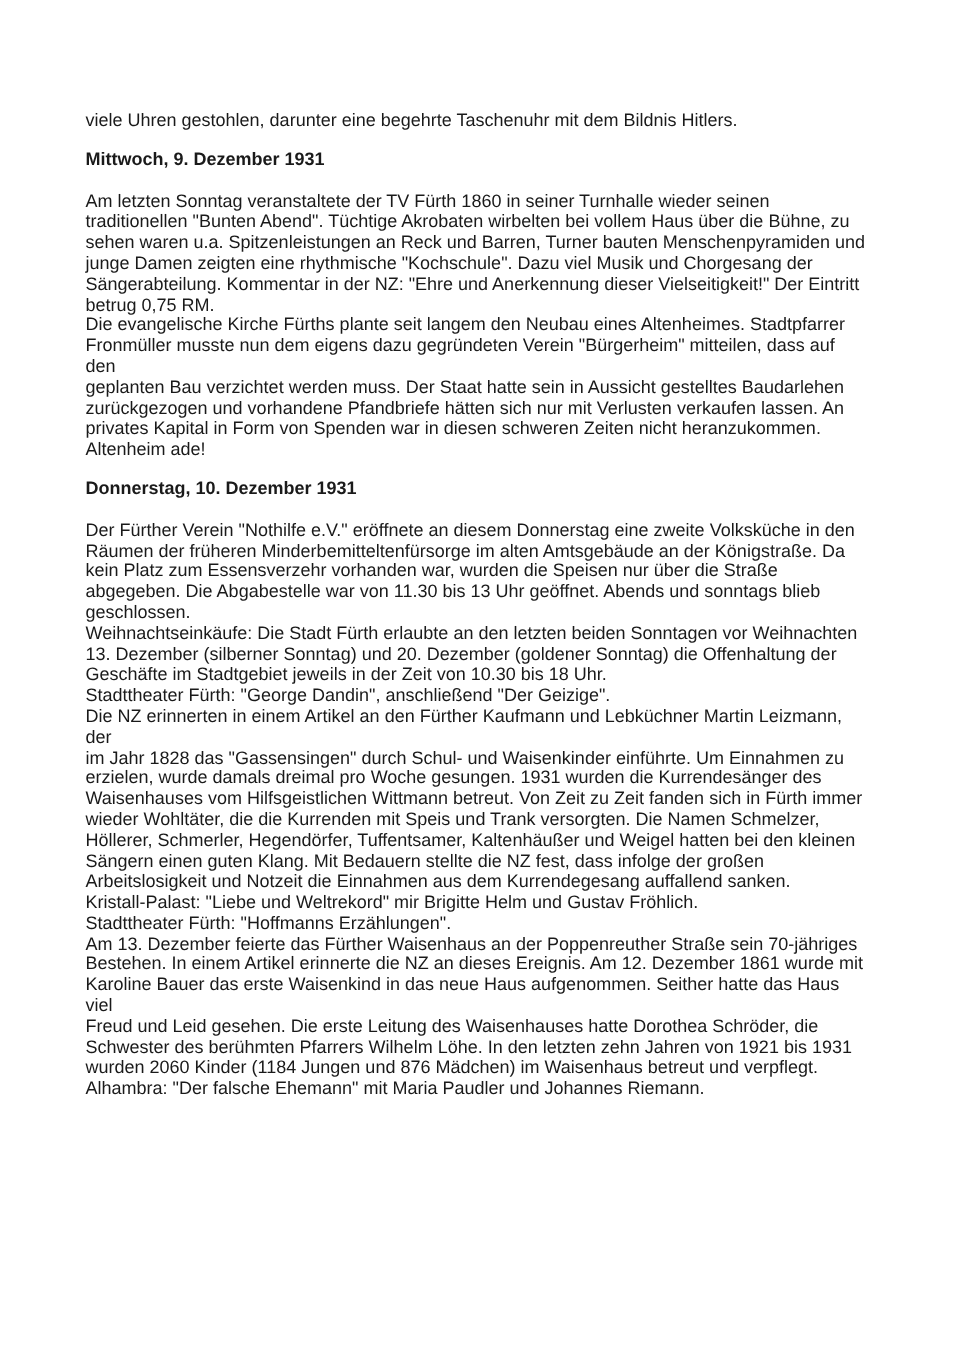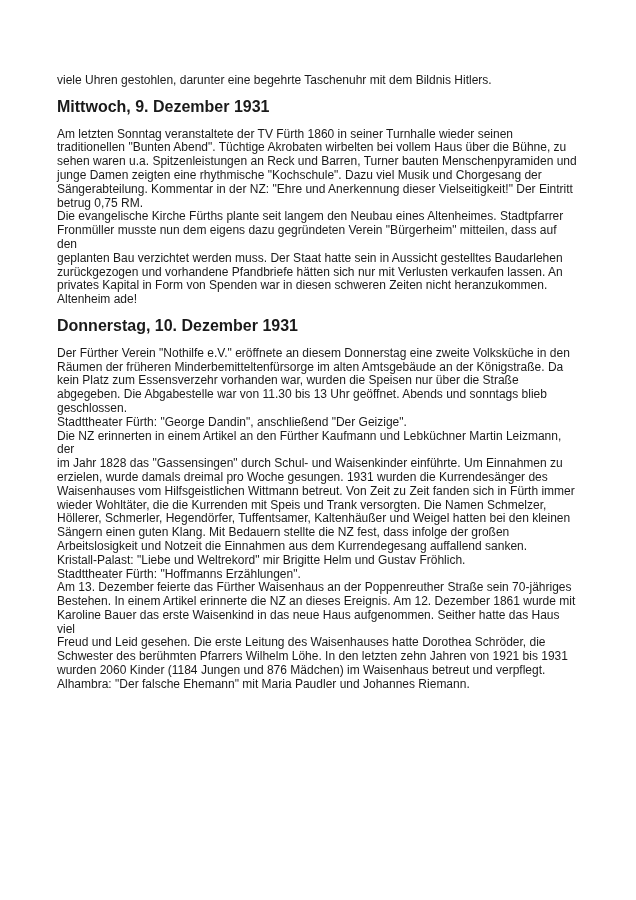--- a/index.html
+++ b/index.html
@@ -21,21 +21,21 @@
     font-size: 12px;
     line-height: 13.8px;
     color: #1a1a1a;
     text-align: left;
   }
   .doc-section {
     margin: 0;
     padding: 0;
   }
   .doc-heading {
-    font-size: 16px;
+    font-size: 12px;
     line-height: 13.8px;
     font-weight: bold;
     margin: 12px 0 14px 0;
     padding: 0;
   }
   .doc-para {
     margin: 0;
     padding: 0;
     white-space: pre-line; 
   }
@@ -66,20 +66,23 @@
 Altenheim ade!</p>
       </section>
 
   <section class="doc-section">
     <h2 class="doc-heading">Donnerstag, 10. Dezember 1931</h2>
   <p class="doc-para">Der Fürther Verein "Nothilfe e.V." eröffnete an diesem Donnerstag eine zweite Volksküche in den
 Räumen der früheren Minderbemitteltenfürsorge im alten Amtsgebäude an der Königstraße. Da
 kein Platz zum Essensverzehr vorhanden war, wurden die Speisen nur über die Straße
 abgegeben. Die Abgabestelle war von 11.30 bis 13 Uhr geöffnet. Abends und sonntags blieb
 geschlossen.</p>
+        <p class="doc-para">Weihnachtseinkäufe: Die Stadt Fürth erlaubte an den letzten beiden Sonntagen vor Weihnachten
+13. Dezember (silberner Sonntag) und 20. Dezember (goldener Sonntag) die Offenhaltung der
+Geschäfte im Stadtgebiet jeweils in der Zeit von 10.30 bis 18 Uhr.</p>
         <p class="doc-para">Stadttheater Fürth: "George Dandin", anschließend "Der Geizige".</p>
       </section>
 
   <section class="doc-section">
   <p class="doc-para">Die NZ erinnerten in einem Artikel an den Fürther Kaufmann und Lebküchner Martin Leizmann, der
 im Jahr 1828 das "Gassensingen" durch Schul- und Waisenkinder einführte. Um Einnahmen zu
 erzielen, wurde damals dreimal pro Woche gesungen. 1931 wurden die Kurrendesänger des
 Waisenhauses vom Hilfsgeistlichen Wittmann betreut. Von Zeit zu Zeit fanden sich in Fürth immer
 wieder Wohltäter, die die Kurrenden mit Speis und Trank versorgten. Die Namen Schmelzer,
 Höllerer, Schmerler, Hegendörfer, Tuffentsamer, Kaltenhäußer und Weigel hatten bei den kleinen

